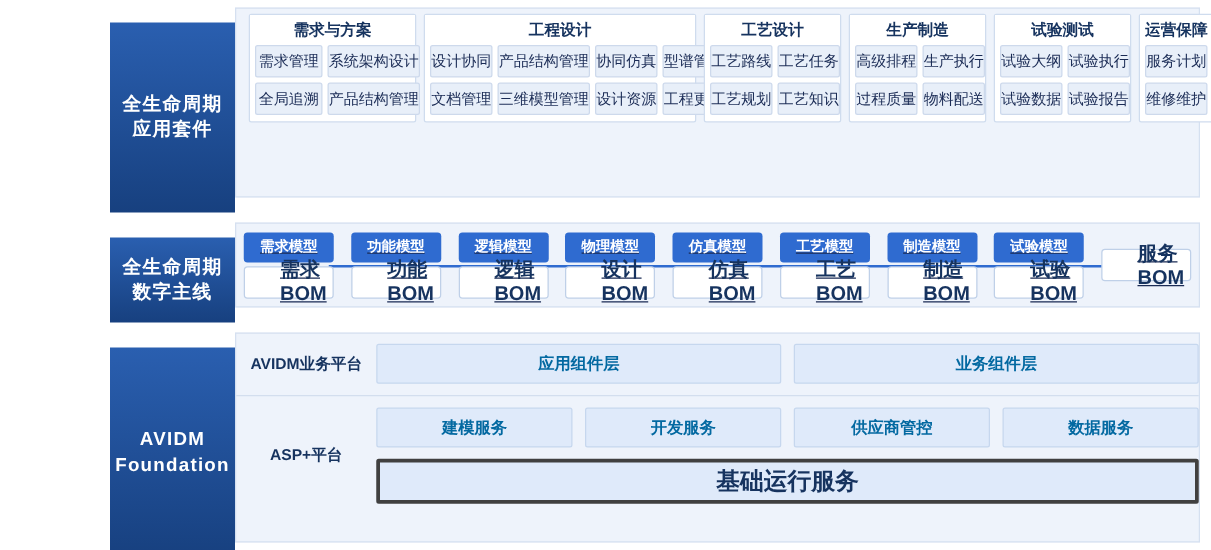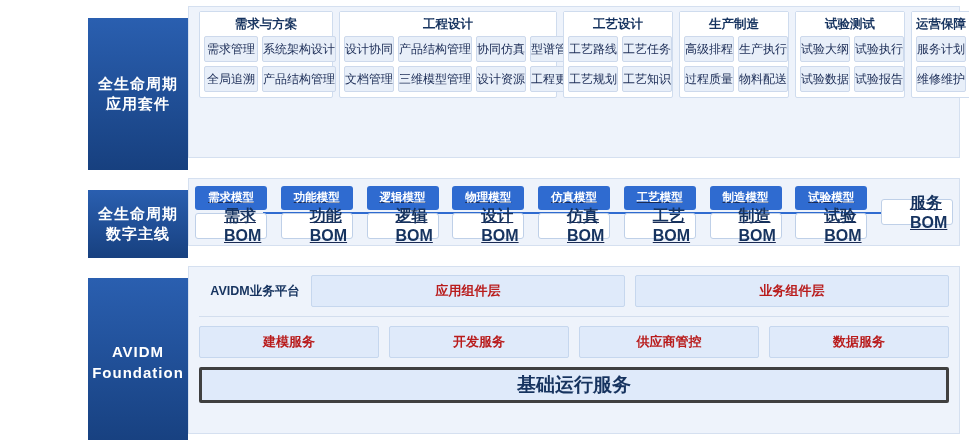--- a/index.html
+++ b/index.html
@@ -64,30 +64,30 @@
     height:24px;border-radius:3px;display:flex;align-items:center;justify-content:center;
     font-size:16px;color:#16335f;background:#ffffff;border:1px solid #bfd0e8;font-weight:bold;padding-left:28px;
   }
   .link{
     position:absolute;top:33px;height:2px;background:#2f6bd0;z-index:1;
   }
 
   
   #sec3{left:88px;top:266px;width:872px;height:168px;}
   #sec3 .side-label{width:100px;height:168px;}
-  #sec3 .body{width:772px;height:168px;background:#eef3fb;box-sizing:border-box;padding:8px 10px;}
+  #sec3 .body{width:772px;height:168px;background:#eef3fb;box-sizing:border-box;padding:8px 0;}
   .f-row{display:flex;align-items:center;}
   .f-label{
     width:112px;flex:none;font-size:12.5px;font-weight:bold;color:#16335f;text-align:center;
   }
   .divider{height:1px;background:#d3deee;margin:9px 0 9px 0;}
   .f-multi{display:flex;gap:10px;flex:1;}
   .svc{
     flex:1;height:30px;background:#dfeafa;border:1px solid #c6d7ee;border-radius:2px;
-    display:flex;align-items:center;justify-content:center;font-size:13px;font-weight:bold;color:#b91c1c;
+    display:flex;align-items:center;justify-content:center;font-size:13px;font-weight:bold;color:#0369a1;
   }
   .wide{
     margin-top:9px;height:30px;background:#dfeafa;border:3px solid #404040;border-radius:2px;
     display:flex;align-items:center;justify-content:center;font-size:19px;font-weight:bold;color:#16335f;
   }
   .foundation-title{font-size:15px;font-weight:bold;line-height:21px;}
 </style>
 </head>
 <body>
 
@@ -251,20 +251,21 @@
         <div class="f-label">AVIDM业务平台</div>
         <div class="f-multi">
           <div class="svc">应用组件层</div>
           <div class="svc">业务组件层</div>
         </div>
       </div>
 
       <div class="divider"></div>
 
       <div class="f-row">
+        <div class="f-label">ASP+平台</div>
         <div style="flex:1">
           <div class="f-multi">
             <div class="svc">建模服务</div>
             <div class="svc">开发服务</div>
             <div class="svc">供应商管控</div>
             <div class="svc">数据服务</div>
           </div>
           <div class="wide">基础运行服务</div>
         </div>
       </div>

